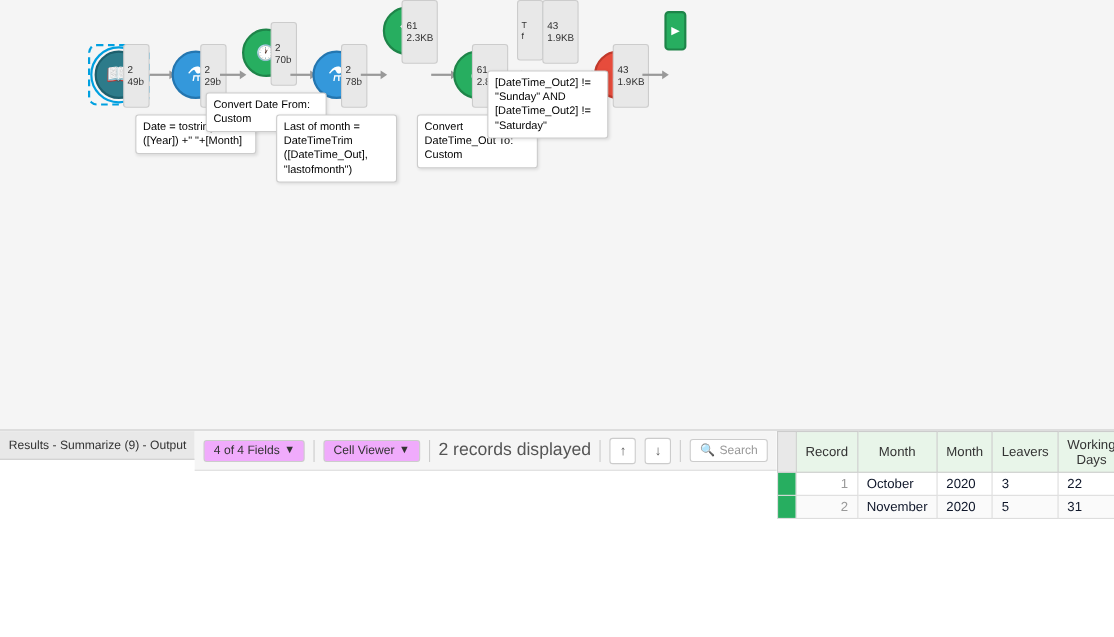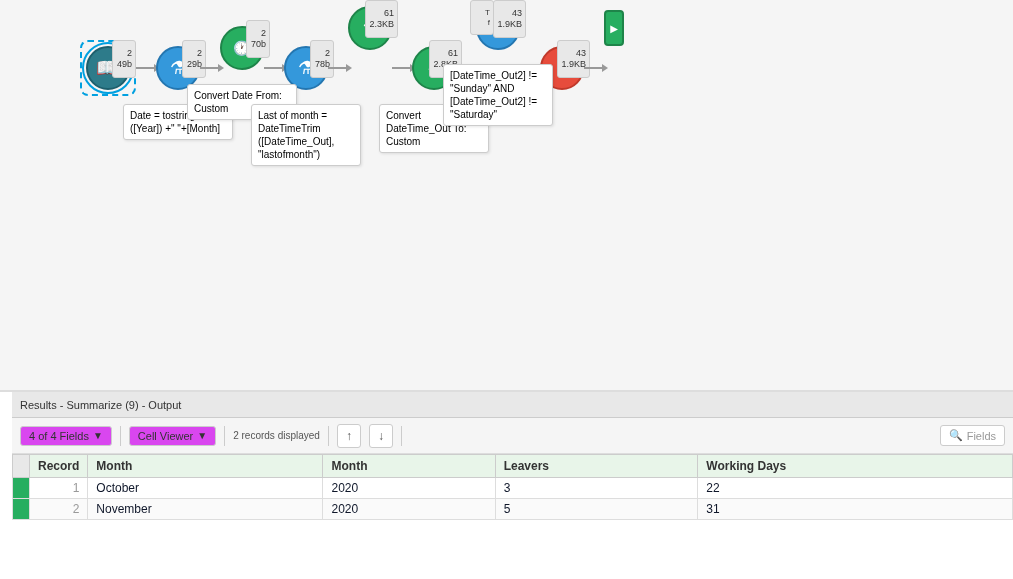--- a/index.html
+++ b/index.html
@@ -44,23 +44,23 @@
     }
 
     .node-badge {
       position: absolute;
       top: -8px;
       right: -8px;
       background: #e8e8e8;
       border: 1px solid #ccc;
       border-radius: 3px;
       font-size: 9px;
-      padding: 7px 3px;
+      padding: 17px 3px;
       line-height: 1.2;
-      text-align: right;
+      text-align: left;
       color: #333;
       min-width: 24px;
     }
 
     .node-tooltip {
       position: absolute;
       top: 58px;
       left: 50%;
       transform: translateX(-50%);
       background: white;
@@ -104,22 +104,21 @@
       outline-offset: 2px;
     }
 
     
     .bottom-panel {
       width: 1013px;
       height: 189px;
       background: #fff;
       border-top: 2px solid #ddd;
       display: flex;
-      flex-direction: column;
-      padding-left: 12px;
+      flex-direction: row;
     }
 
     .panel-header {
       height: 26px;
       background: #e8e8e8;
       border-bottom: 1px solid #ccc;
       display: flex;
       align-items: center;
       padding: 0 8px;
       font-size: 11px;
@@ -134,21 +133,21 @@
       align-items: center;
       padding: 0 8px;
       gap: 8px;
     }
 
     .toolbar-btn {
       display: flex;
       align-items: center;
       gap: 4px;
       padding: 3px 8px;
-      background: #d946ef;
+      background: #f0abfc;
       border: 1px solid #ccc;
       border-radius: 3px;
       cursor: pointer;
       font-size: 11px;
       color: #333;
     }
 
     .toolbar-separator {
       width: 1px;
       height: 20px;
@@ -191,22 +190,22 @@
     table {
       width: 100%;
       border-collapse: collapse;
       font-size: 12px;
     }
 
     thead th {
       background: #e8f5e9;
       border: 1px solid #ccc;
       padding: 4px 8px;
-      text-align: left;
-      font-weight: bold;
+      text-align: center;
+      font-weight: normal;
       color: #333;
     }
 
     tbody td {
       border: 1px solid #ddd;
       padding: 3px 8px;
       color: #0f172a;
     }
 
     tbody tr:nth-child(even) { background: #fafafa; }
@@ -354,37 +353,37 @@
 
     <div class="toolbar-separator"></div>
 
     <button class="toolbar-btn">
       <span>Cell Viewer</span>
       <span class="chevron-icon">▼</span>
     </button>
 
     <div class="toolbar-separator"></div>
 
-    <span style="font-size:10px; color:#555;">2 records displayed</span>
+    <span style="font-size:16px; color:#555;">2 records displayed</span>
 
     <div class="toolbar-separator"></div>
 
     <button class="toolbar-icon-btn">
       <span>↑</span>
     </button>
 
     <button class="toolbar-icon-btn">
       <span>↓</span>
     </button>
 
     <div class="toolbar-separator"></div>
 
     <div class="search-box">
       <span>🔍</span>
-      <span>Fields</span>
+      <span>Search</span>
     </div>
 
   </div>
 
   <div class="data-table">
     <table>
       <thead>
         <tr>
           <th style="width:8px; background:#e8e8e8; border:1px solid #ccc;"></th>
           <th>Record</th>

